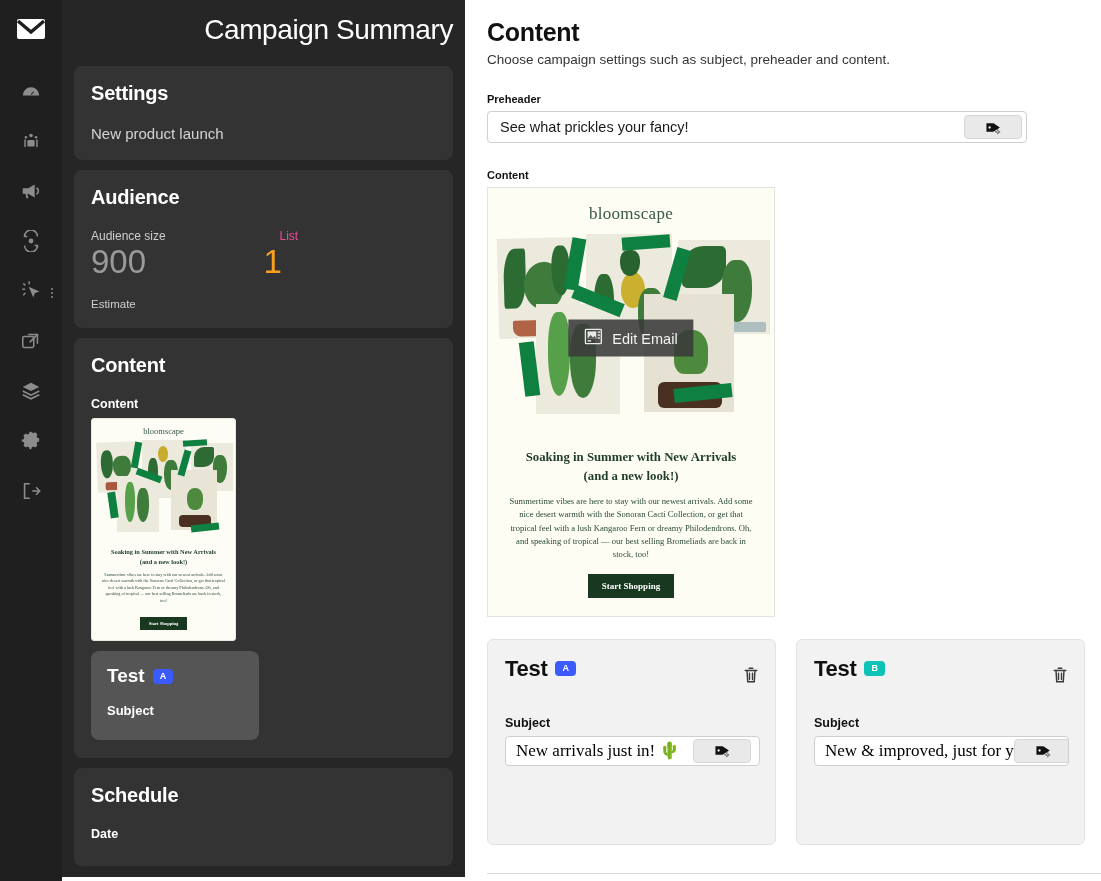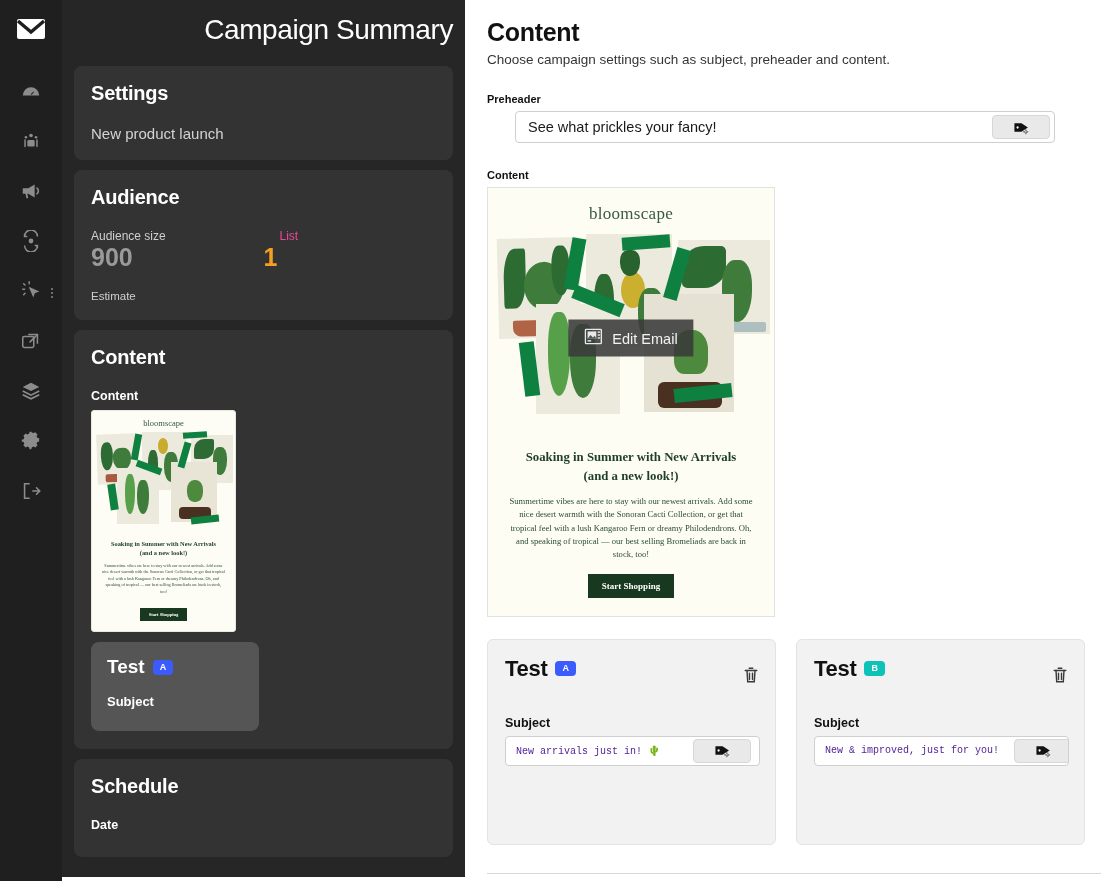--- a/index.html
+++ b/index.html
@@ -48,21 +48,21 @@
   .card h2 {
     color: #fff; font-size: 20px; font-weight: 700; letter-spacing: -.2px;
     margin-bottom: 20px;
   }
   .fld-label { color: #ffffff; font-size: 12.5px; font-weight: 700; margin-bottom: 7px; }
   .fld-value { color: #d4d4d4; font-size: 15px; font-weight: 400; }
   .aud-grid { display: flex; gap: 0; }
   .aud-col { width: 192px; }
   .aud-cap { color: #cfcfcf; font-size: 12px; margin-bottom: 1px; }
   .aud-cap.amber { color: #ec4899; padding-left: 16px; }
-  .aud-num { color: #9a9a9a; font-size: 25px; font-weight: 700; line-height: 1.1; }
+  .aud-num { color: #9a9a9a; font-size: 33px; font-weight: 400; line-height: 1.1; }
   .aud-num.amber { color: #f59e20; }
   .aud-sub { color: #cfcfcf; font-size: 11.5px; margin-top: 18px; }
 
   .thumb-wrap {
     width: 145px; background:#fdfdf6; border-radius: 3px; overflow: hidden;
     margin-top: 4px; border: 1px solid #e8e8de;
   }
   .variant-card {
     background: #555555; border-radius: 8px; width: 168px;
     padding: 14px 16px 22px 16px; margin-top: 10px;
@@ -75,21 +75,21 @@
   }
   .variant-sub { color:#fff; font-size: 13px; font-weight: 700; margin-top: 16px; }
 
   
   .main { flex: 1; padding: 18px 0 0 22px; background:#fff; position: relative; }
   .main h1 { font-size: 25px; font-weight: 700; color:#111; letter-spacing:-.3px; }
   .main .desc { font-size: 13.5px; color:#353535; margin-top: 5px; }
   .sec-label { font-size: 11px; font-weight: 700; color:#111; margin: 26px 0 6px 0; }
   .input-row {
     width: 540px; height: 32px; border: 1px solid #cfcfcf; border-radius: 4px;
-    display: flex; align-items: center; background:#fff;margin-left:28px;
+    display: flex; align-items: center; background:#fff;
   }
   .input-row input {
     flex: 1; border: none; outline: none; height: 100%;
     padding: 0 12px; font-size: 14.5px; color:#1a1a1a;
     font-family: "Liberation Sans", sans-serif; background: transparent;
   }
   .tag-btn {
     width: 58px; height: 24px; background:#e9e9e9; border:1px solid #d7d7d7;
     border-radius: 4px; margin-right: 4px; display:flex;
     align-items:center; justify-content:center; cursor:pointer;
@@ -137,22 +137,22 @@
   .vtitle { font-size: 22px; font-weight: 700; color:#111; letter-spacing:-.3px; }
   .trash { position:absolute; right: 16px; top: 26px; cursor:pointer; }
   .vsub { font-size: 12.5px; font-weight:700; color:#111; margin-top: 34px; }
   .vinput {
     margin-top: 6px; width: 255px; height: 30px; background:#fff;
     border:1px solid #cfcfcf; border-radius:4px; display:flex; align-items:center;
     position: relative; overflow: hidden;
   }
   .vinput input {
     flex:1; border:none; outline:none; height:100%; padding: 0 10px;
-    font-size: 10px; color:#4c1d95; background:transparent;
-    font-family:Liberation Mono, monospace;
+    font-size: 17px; color:#000000; background:transparent;
+    font-family:Liberation Serif, serif;
   }
   .vinput .tag-btn { position:absolute; right: 4px; }
   .vinput.overflow .tag-btn { right: -8px; }
 
   .divider { width: 614px; height:1px; background:#d9d9d9; margin-top: 28px; }
 </style>
 </head>
 <body>
 
 <div id="app">

